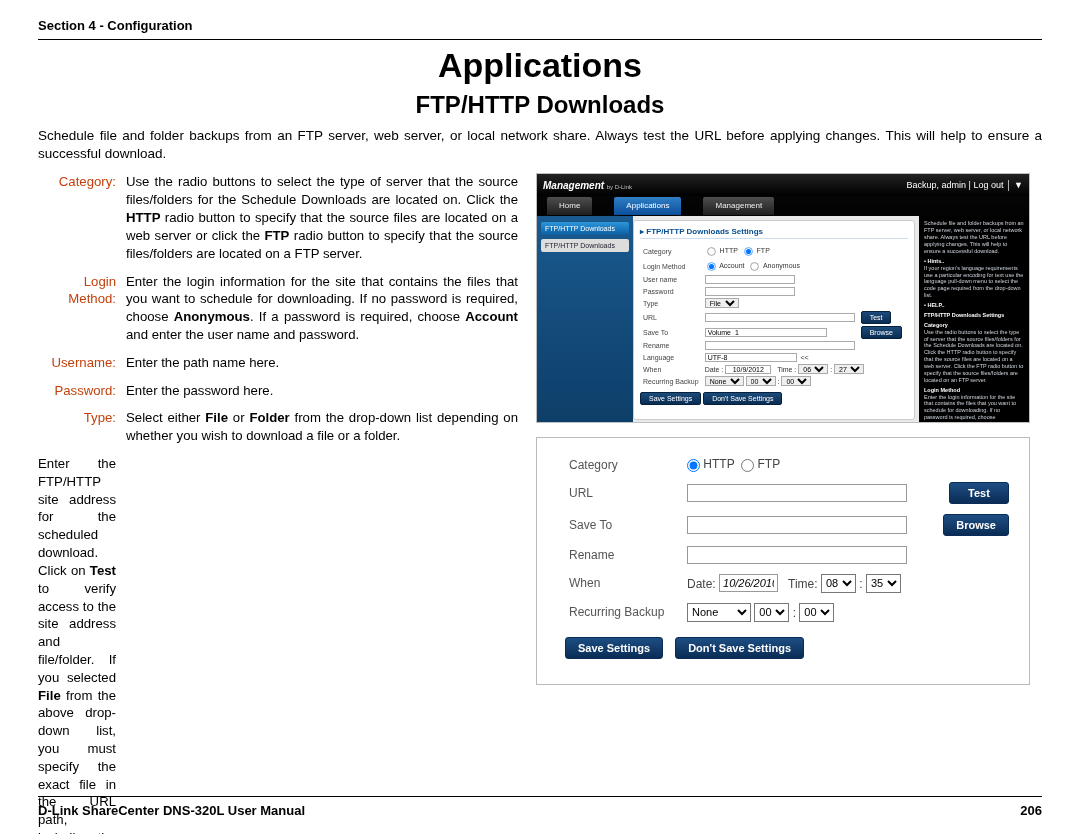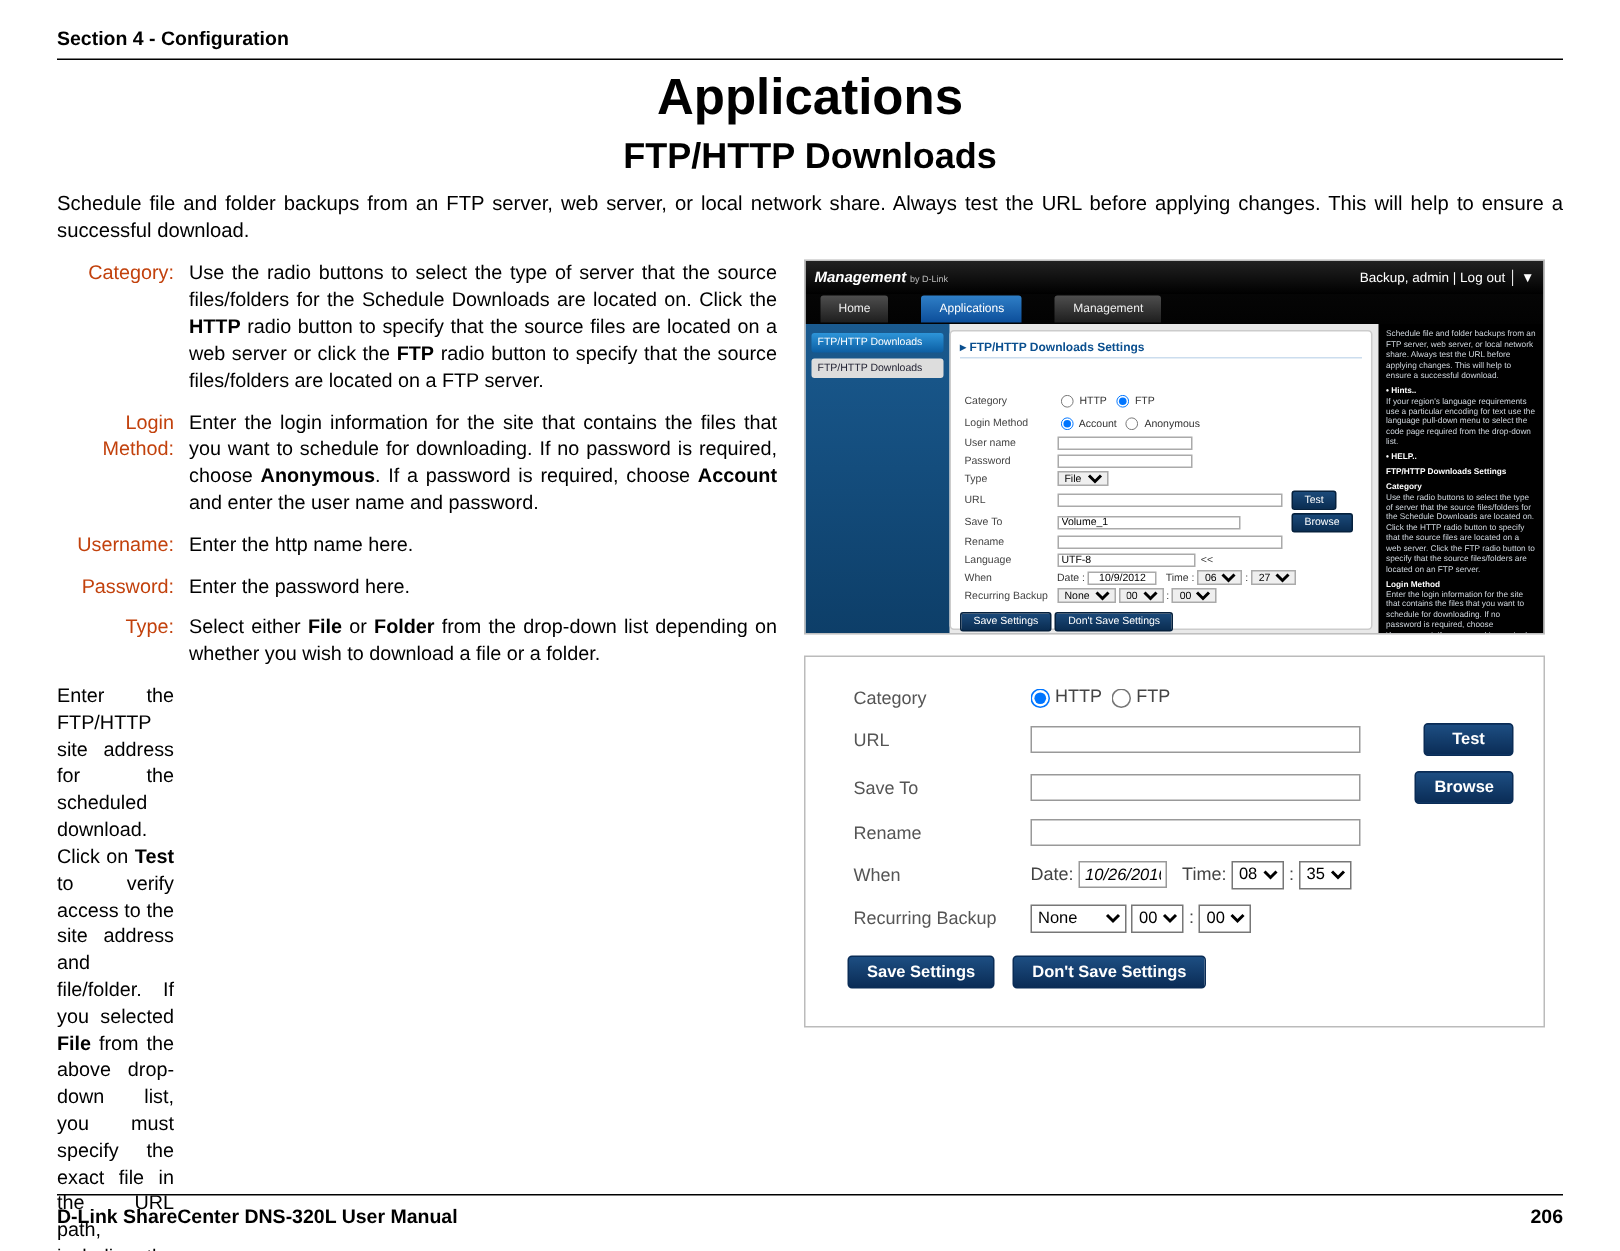--- a/index.html
+++ b/index.html
@@ -74,21 +74,21 @@
   .app-main {
     flex: 1;
     background: #fff;
     border: 1px solid #ccc;
     margin: 4px 4px 4px 0;
     border-radius: 3px;
     padding: 6px 6px;
     font-size: 7px; color: #333;
     position: relative;
   }
-  .app-main .section-title { color: #0a4f8f; font-size: 8px; font-weight: 700; margin-bottom: 20px; border-bottom: 1px solid #cde; padding-bottom: 2px; }
+  .app-main .section-title { color: #0a4f8f; font-size: 8px; font-weight: 700; margin-bottom: 4px; border-bottom: 1px solid #cde; padding-bottom: 2px; }
   .app-main table { border-collapse: collapse; }
   .app-main td { padding: 1.2px 3px; vertical-align: middle; }
   .app-main .lbl { color: #444; white-space: nowrap; }
   .app-main input[type="text"] { height: 9px; border: 1px solid #aaa; font-size: 7px; padding: 0 2px; }
   .app-main select { height: 10px; font-size: 7px; border: 1px solid #aaa; }
   .app-main input[type="radio"] { transform: scale(0.65); vertical-align: middle; }
   .app-btn-dark {
     display: inline-block;
     background: linear-gradient(#1b4a7a, #0a2d52);
     color: #fff; font-size: 7px; padding: 2px 8px;
@@ -165,21 +165,21 @@
       <div class="desc">
         <span>Use the radio buttons to select the type of server that the source files/folders for the Schedule Downloads are located on. Click the </span><span class="bold">HTTP</span><span> radio button to specify that the source files are located on a web server or click the </span><span class="bold">FTP</span><span> radio button to specify that the source files/folders are located on a FTP server.</span>
       </div>
 
       <div class="term">Login Method:</div>
       <div class="desc">
         <span>Enter the login information for the site that contains the files that you want to schedule for downloading. If no password is required, choose </span><span class="bold">Anonymous</span><span>. If a password is required, choose </span><span class="bold">Account</span><span> and enter the user name and password.</span>
       </div>
 
       <div class="term">Username:</div>
-      <div class="desc">Enter the http name here.</div>
+      <div class="desc">Enter the path name here.</div>
 
       <div class="term">Password:</div>
       <div class="desc">Enter the password here.</div>
 
       <div class="term">Type:</div>
       <div class="desc">
         <span>Select either </span><span class="bold">File</span><span> or </span><span class="bold">Folder</span><span> from the drop-down list depending on whether you wish to download a file or a folder.</span>
       </div>
 
       <div class="desc">

